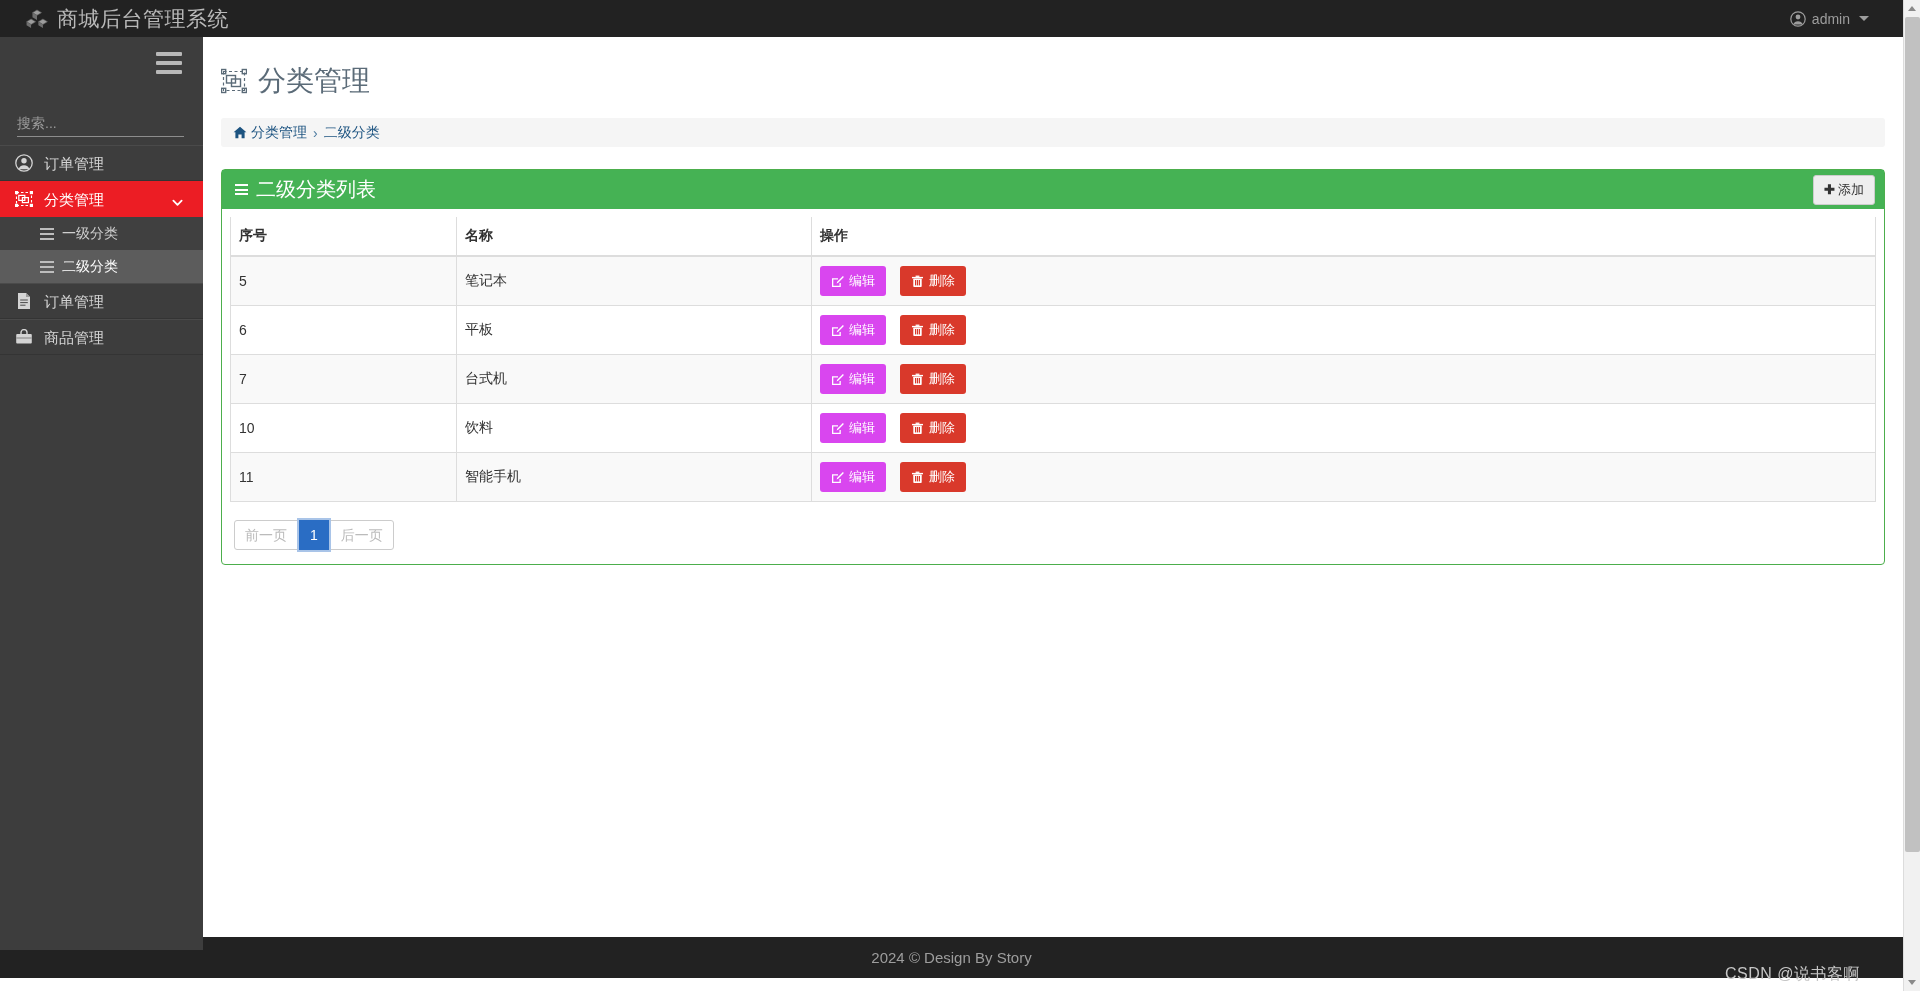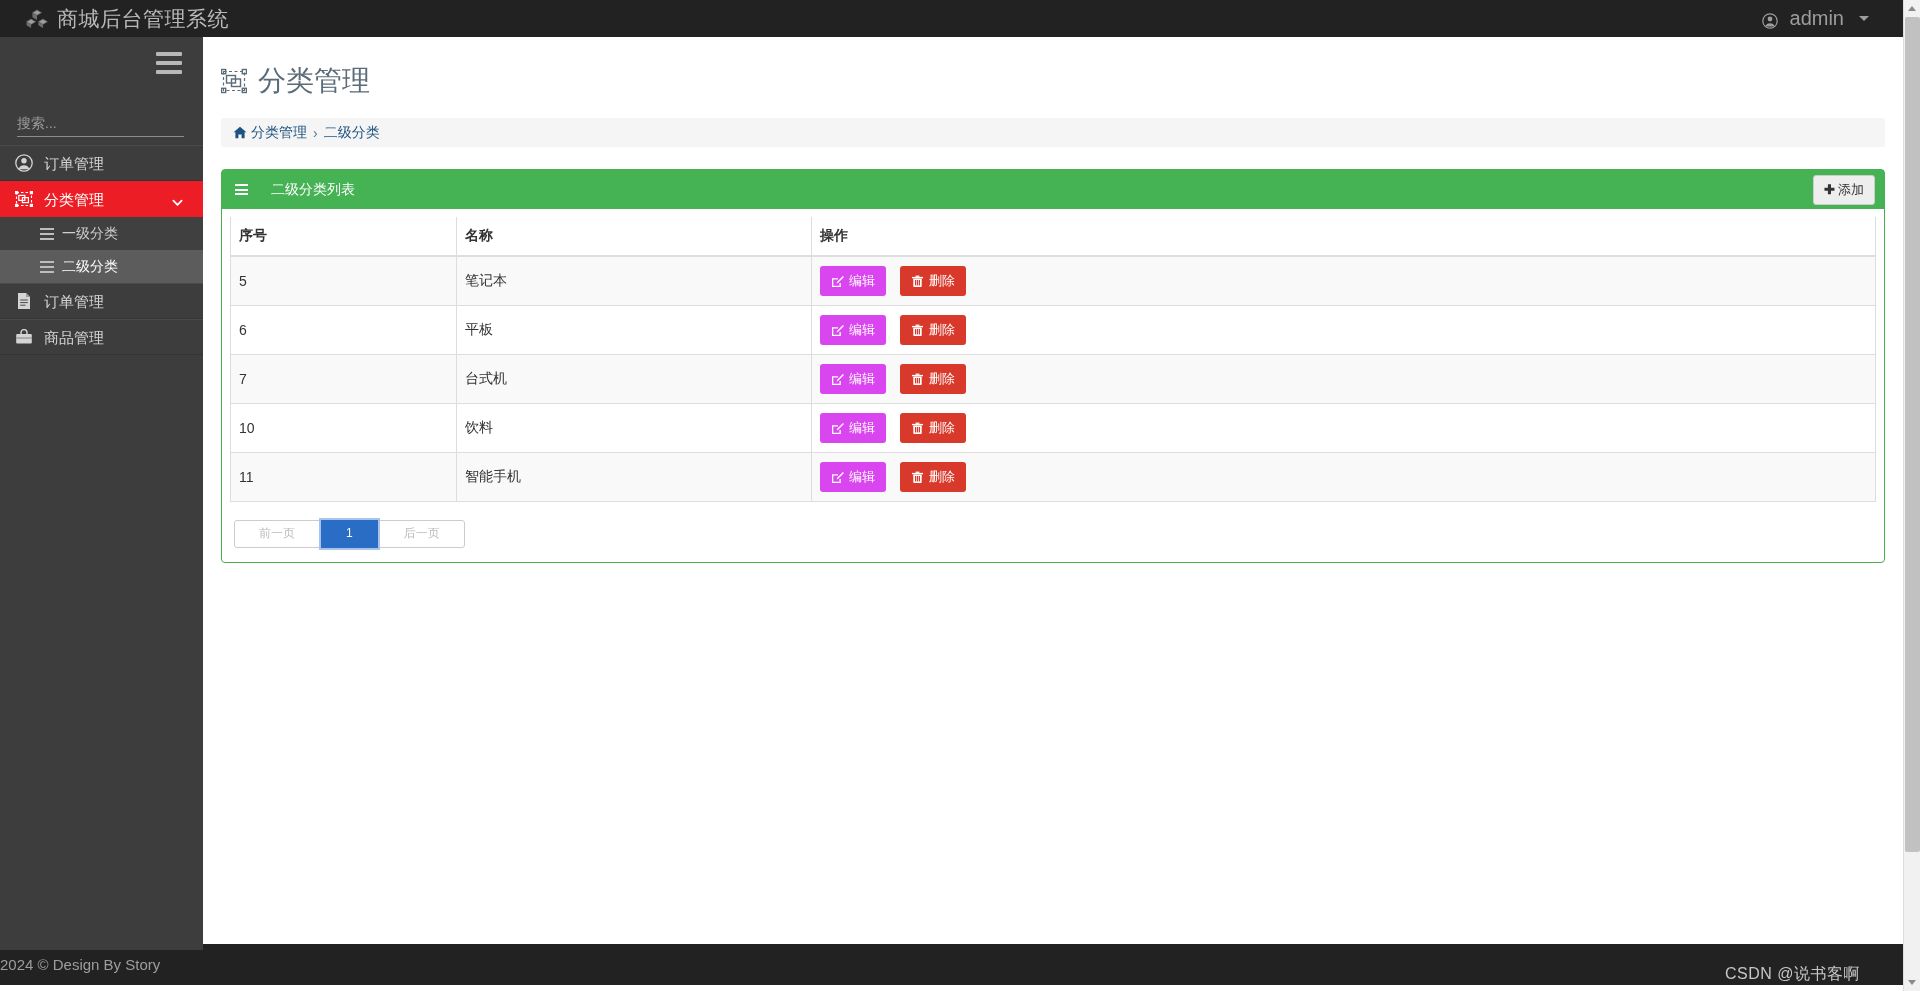--- a/index.html
+++ b/index.html
@@ -29,22 +29,22 @@
     margin-left: 26px;
     color: #9d9d9d;
     font-size: 21px;
     line-height: 1;
     white-space: nowrap;
   }
   .brand-icon { display: block; width: 22px; height: 20px; }
   .brand-title { color: #b9b9b9; font-size: 21px; letter-spacing: .5px; }
   .nav-right {
     margin-left: auto; margin-right: 34px;
-    display: flex; align-items: center; gap: 12px;
-    color: #9d9d9d; font-size: 20px;
+    display: flex; align-items: center; gap: 6px;
+    color: #9d9d9d; font-size: 14px;
   }
   .user-icon { display: block; width: 16px; height: 16px; }
   .caret-down {
     width: 0; height: 0; margin-left: 3px;
     border-left: 5px solid transparent;
     border-right: 5px solid transparent;
     border-top: 5px solid #9d9d9d;
   }
 
   
@@ -162,22 +162,22 @@
     background: #ffffff;
   }
   .panel-heading {
     background: #45b254;
     height: 39px;
     display: flex; align-items: center;
     padding: 0 9px 0 13px;
     position: relative;
   }
   .panel-title {
-    display: flex; align-items: center; gap: 23px;
-    color: #ffffff; font-size: 14px;
+    display: flex; align-items: center; gap: 8px;
+    color: #ffffff; font-size: 20px;
   }
   .bars-icon {
     width: 13px; height: 11px;
     display: flex; flex-direction: column; justify-content: space-between;
   }
   .bars-icon i { display: block; height: 2px; width: 13px; background: #ffffff; }
   .btn-add {
     margin-left: auto;
     background: #eeeeee;
     border: 1px solid #cccccc;
@@ -238,43 +238,43 @@
   .btn-del { background: #d9392b; margin-left: 10px; }
   .mini-icon { width: 13px; height: 13px; display: block; }
 
   .pagination {
     display: flex; margin: 18px 0 0 4px;
   }
   .page-btn {
     border: 1px solid #cccccc;
     background: #ffffff;
     color: #bbbbbb;
-    font-size: 12px;
-    padding: 5px 24px;
+    font-size: 14px;
+    padding: 5px 10px;
     cursor: pointer;
     font-family: "Liberation Sans", sans-serif;
     line-height: 1.3;
   }
   .page-btn.active {
     background: #2a6dc4;
     border-color: #2a6dc4;
     color: #ffffff;
     box-shadow: 0 0 0 2px #a9c4e8;
     z-index: 2;
     margin: 0 1px;
   }
   .page-btn.first { border-radius: 3px 0 0 3px; }
   .page-btn.last { border-radius: 0 3px 3px 0; }
 
   
   .footer {
-    position: absolute; bottom: 6px; left: 0;
+    position: absolute; bottom: 13px; left: 0;
     width: 1903px; height: 41px;
     background: #222222;
-    display: flex; align-items: center; 
+    display: flex; align-items: center; justify-content: center;
     color: #9d9d9d;
     font-size: 15px;
   }
   .watermark {
     position: absolute; right: 60px; bottom: 6px;
     color: #c6c6c6;
     font-size: 16px;
     letter-spacing: .5px;
     margin-top: 20px;
   }

